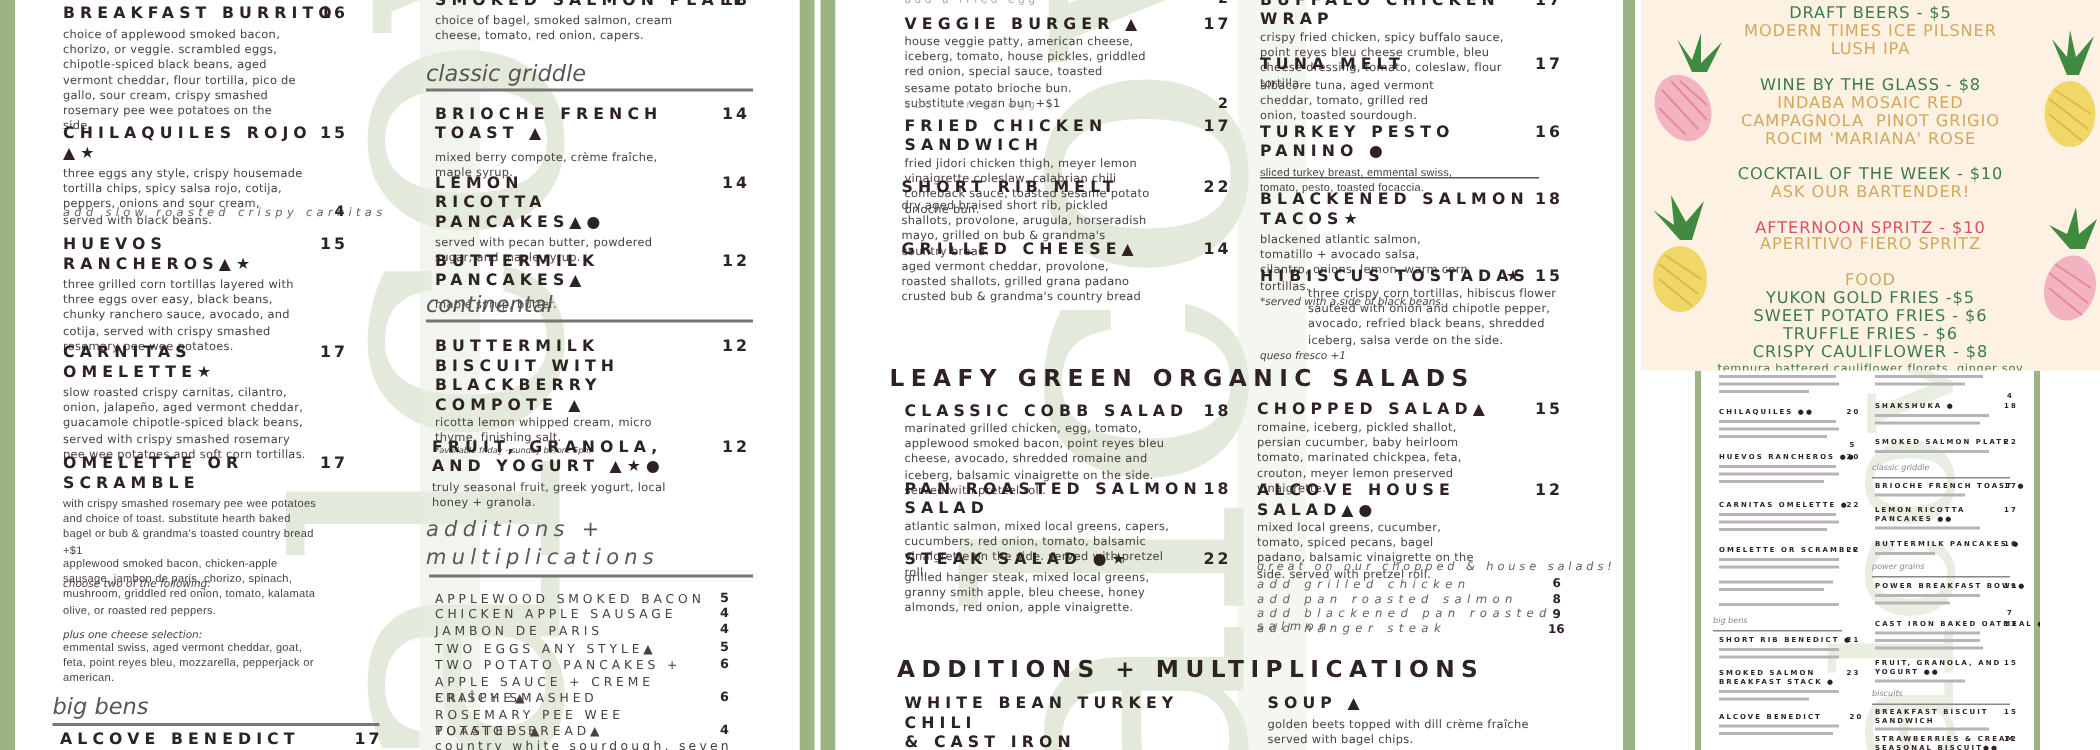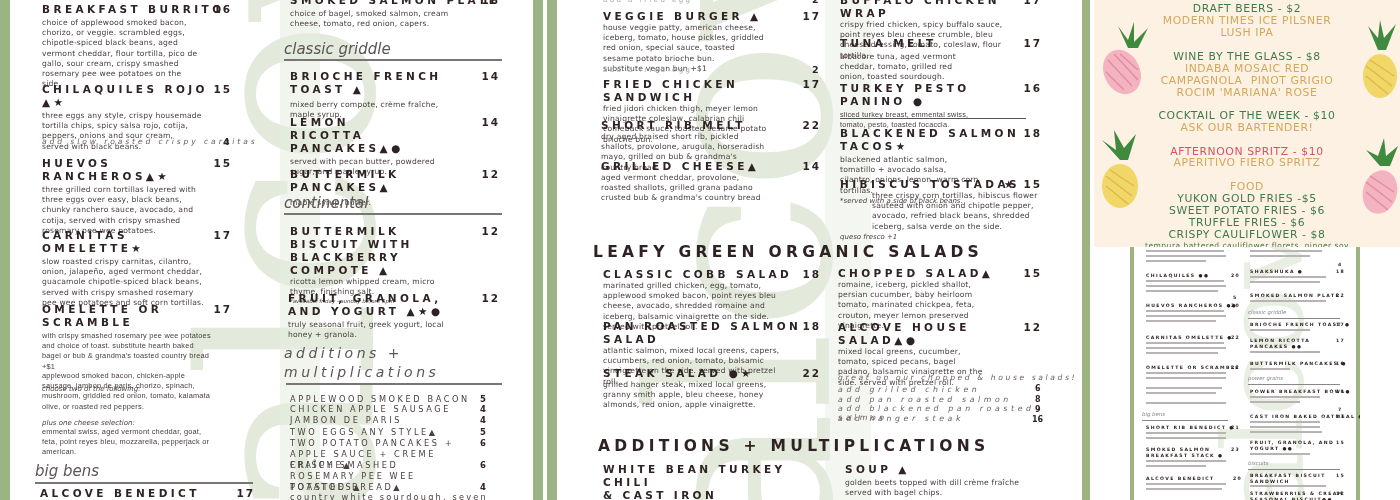--- a/index.html
+++ b/index.html
@@ -294,21 +294,21 @@
     <path d="M24 30 L6 10 L20 20 L18 0 L28 18 L40 4 L32 30 Z" fill="#3f8a3e"></path>
     <ellipse cx="24" cy="56" rx="18" ry="22" fill="#f0d767"></ellipse>
     <path d="M10 46 L36 66 M10 56 L32 74 M14 40 L38 56" stroke="#e0b84a" stroke-width="1.3" fill="none"></path>
   </svg>
   <svg class="pine" style="left:262px;top:136px;" width="44" height="80" viewBox="0 0 44 80">
     <path d="M24 30 L10 14 L22 20 L28 2 L30 20 L42 10 L34 30 Z" fill="#3f8a3e"></path>
     <ellipse cx="24" cy="56" rx="17" ry="22" transform="rotate(15 24 56)" fill="#f3b3c0"></ellipse>
     <path d="M10 46 L36 66 M10 56 L32 74 M14 40 L38 56" stroke="#e48a9c" stroke-width="1.3" fill="none"></path>
   </svg>
 
-  <div class="d-line d-green" style="top:3px;">DRAFT BEERS - $2</div>
+  <div class="d-line d-green" style="top:3px;">DRAFT BEERS - $5</div>
   <div class="d-line d-gold" style="top:15px;">MODERN TIMES ICE PILSNER</div>
   <div class="d-line d-gold" style="top:27px;">LUSH IPA</div>
   <div class="d-line d-green" style="top:51px;">WINE BY THE GLASS - $8</div>
   <div class="d-line d-gold" style="top:63px;">INDABA MOSAIC RED</div>
   <div class="d-line d-gold" style="top:75px;white-space:pre;">CAMPAGNOLA  PINOT GRIGIO</div>
   <div class="d-line d-gold" style="top:87px;">ROCIM 'MARIANA' ROSE</div>
   <div class="d-line d-green" style="top:110px;">COCKTAIL OF THE WEEK - $10</div>
   <div class="d-line d-gold" style="top:122px;">ASK OUR BARTENDER!</div>
   <div class="d-line d-pink" style="top:146px;">AFTERNOON SPRITZ - $10</div>
   <div class="d-line d-gold" style="top:157px;">APERITIVO FIERO SPRITZ</div>

